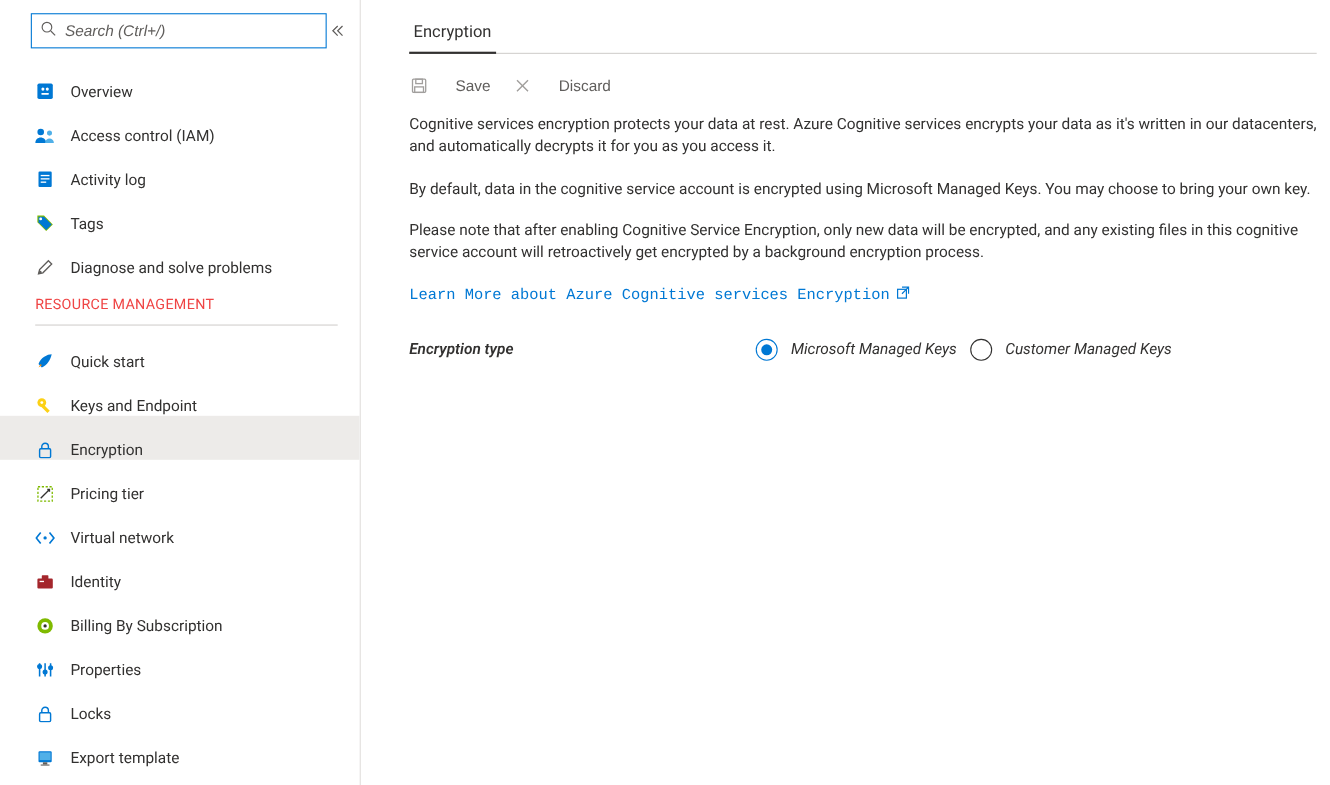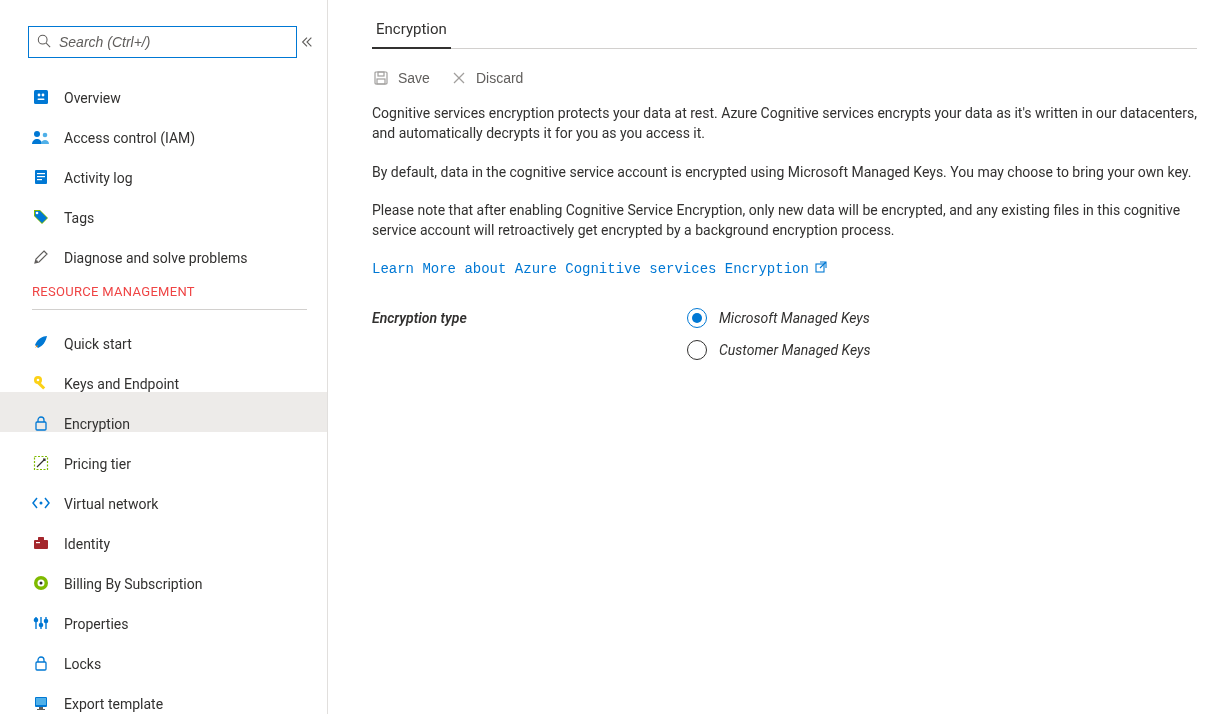--- a/index.html
+++ b/index.html
@@ -14,21 +14,21 @@
   display: flex;
 }
 .sidebar {
   width: 328px;
   border-right: 1px solid #e1dfdd;
   display: flex;
   flex-direction: column;
   position: relative;
 }
 .search-row {
-  padding: 26px 10px 8px 28px;
+  padding: 12px 10px 8px 28px;
   display: flex;
   align-items: center;
   gap: 0;
   justify-content: space-between;
 }
 .search-input-wrap {
   flex: 1;
   display: flex;
   align-items: center;
   border: 1px solid #0078d4;
@@ -122,21 +122,21 @@
   background: #323130;
 }
 .toolbar {
   display: flex;
   gap: 20px;
   padding: 20px 0 16px 0;
 }
 .toolbar-btn {
   display: flex;
   align-items: center;
-  gap: 8px;
+  gap: 24px;
   font-size: 14px;
   color: #605e5c;
   cursor: pointer;
   background: none;
   border: none;
 }
 .toolbar-btn .tbicon {
   width: 18px; height: 18px;
   display: flex; align-items: center; justify-content: center;
 }
@@ -160,21 +160,21 @@
   display: flex;
   margin-top: 28px;
   font-style: italic;
 }
 .form-label {
   width: 315px;
   font-weight: 600;
   font-size: 14px;
   padding-top: 2px;
 }
-.radio-group { display: flex; flex-direction: column; gap: 12px; }
+.radio-group { display: flex; flex-direction: row; gap: 12px; }
 .radio-option {
   display: flex;
   align-items: center;
   gap: 12px;
   cursor: pointer;
   font-size: 14px;
 }
 .radio-circle {
   width: 20px; height: 20px;
   border: 1px solid #323130;

